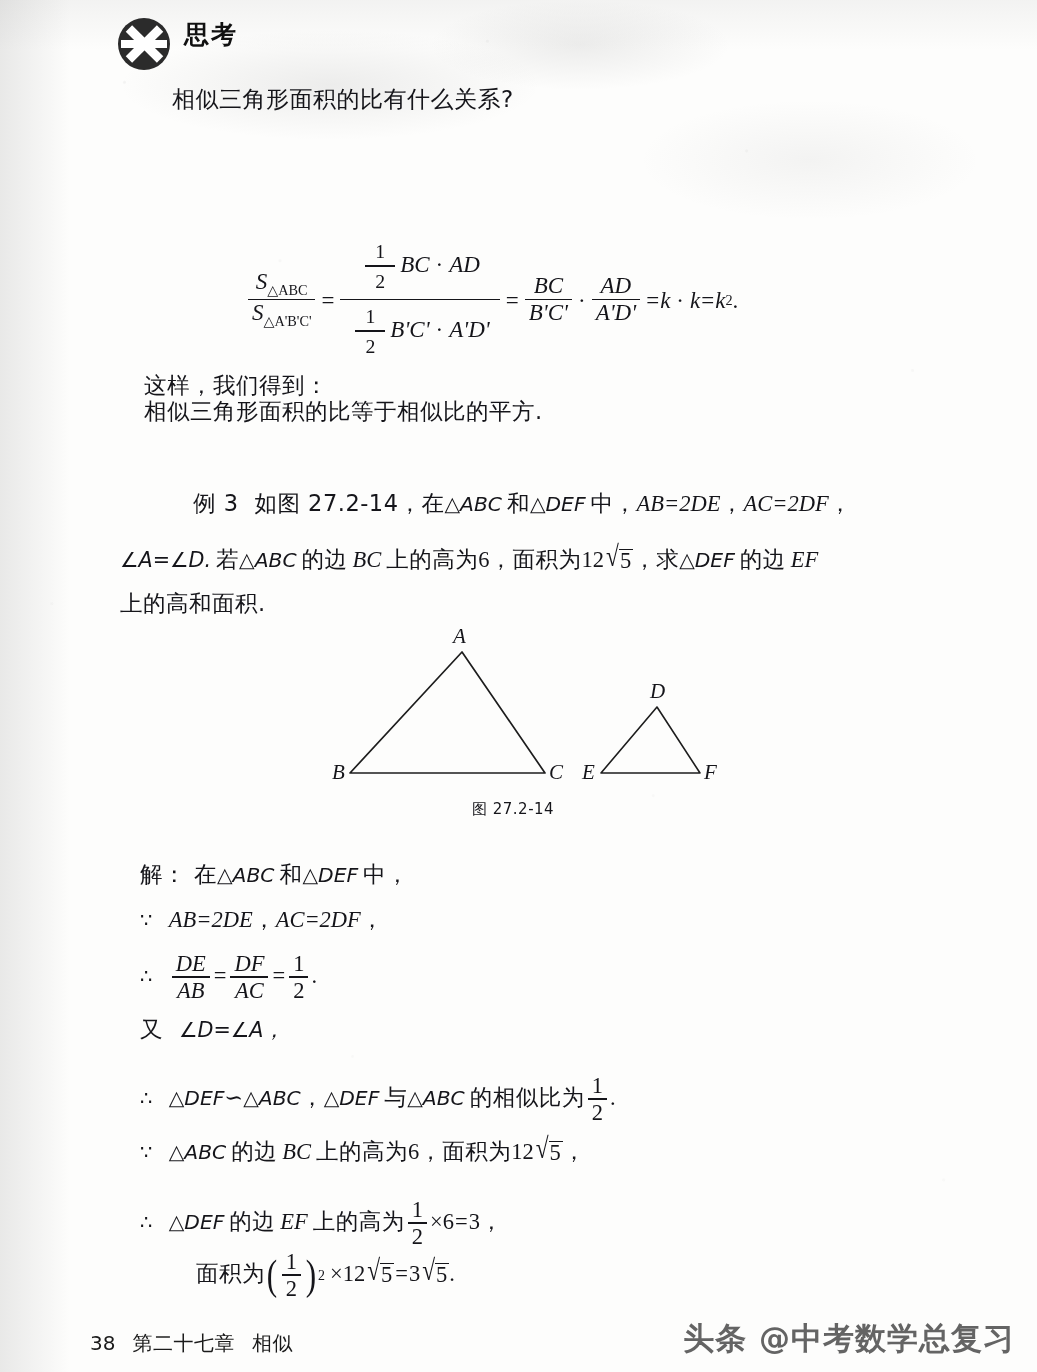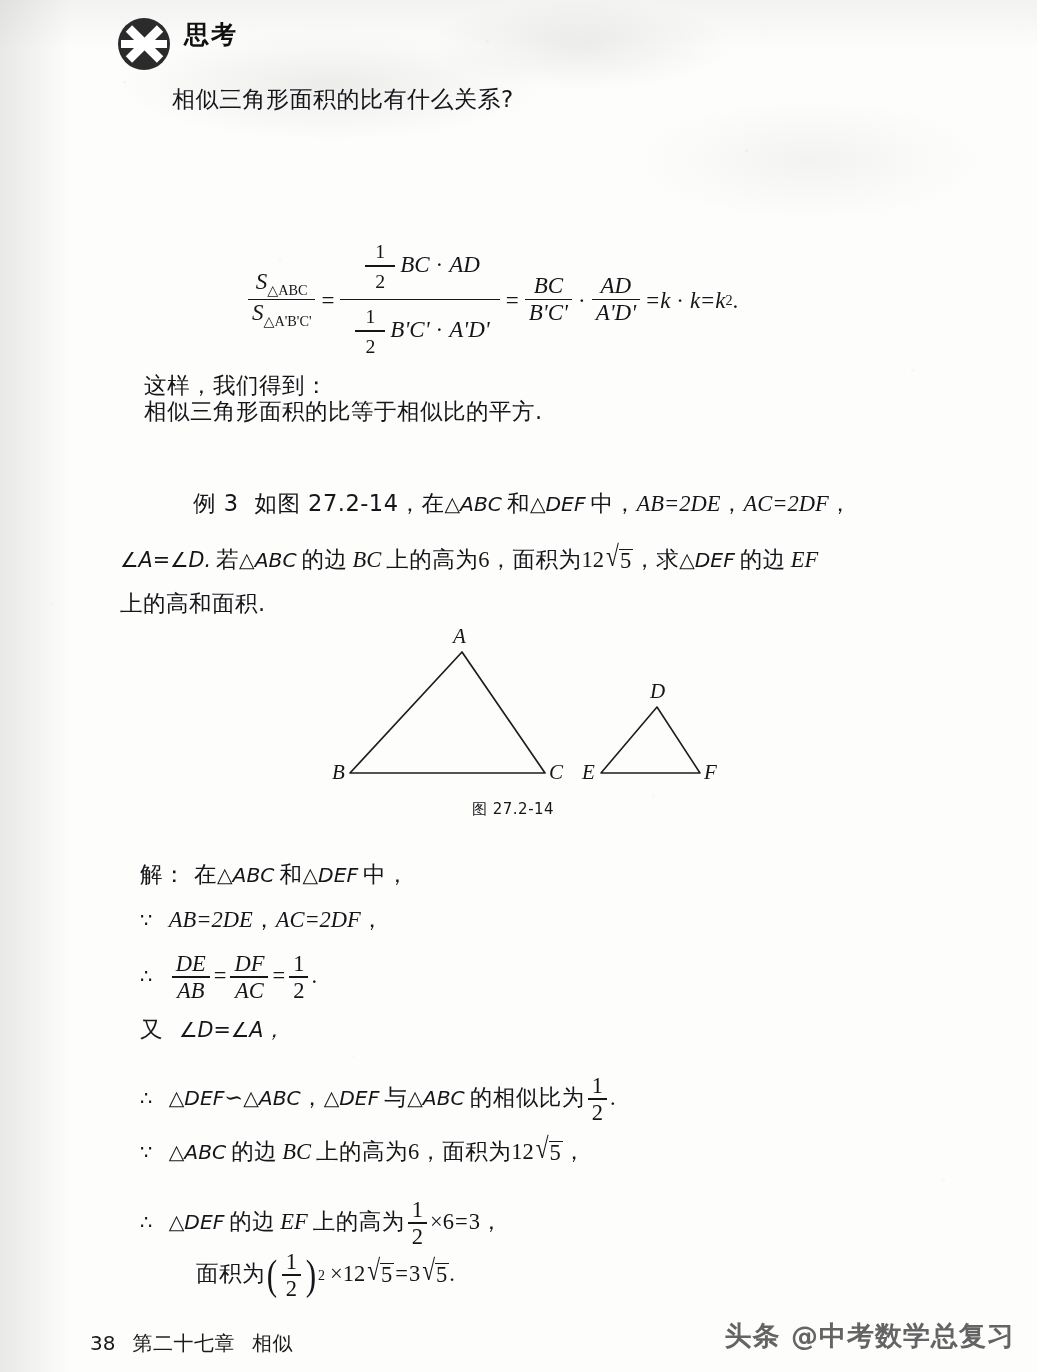--- a/index.html
+++ b/index.html
@@ -227,21 +227,21 @@
     align-items: baseline;
     gap: 17px;
   }
   #footer .pgnum { font-family: "DejaVu Sans", sans-serif; }
   #watermark {
     position: absolute;
     right: 22px;
     top: 1318px;
     font-family: "DejaVu Sans", "Liberation Sans", sans-serif;
     font-weight: bold;
-    font-size: 27px;
+    font-size: 31px;
     color: #4a4a4a;
     letter-spacing: 1px;
     opacity: .85;
   }
 </style>
 </head>
 <body>
 
 <div id="page">
 

